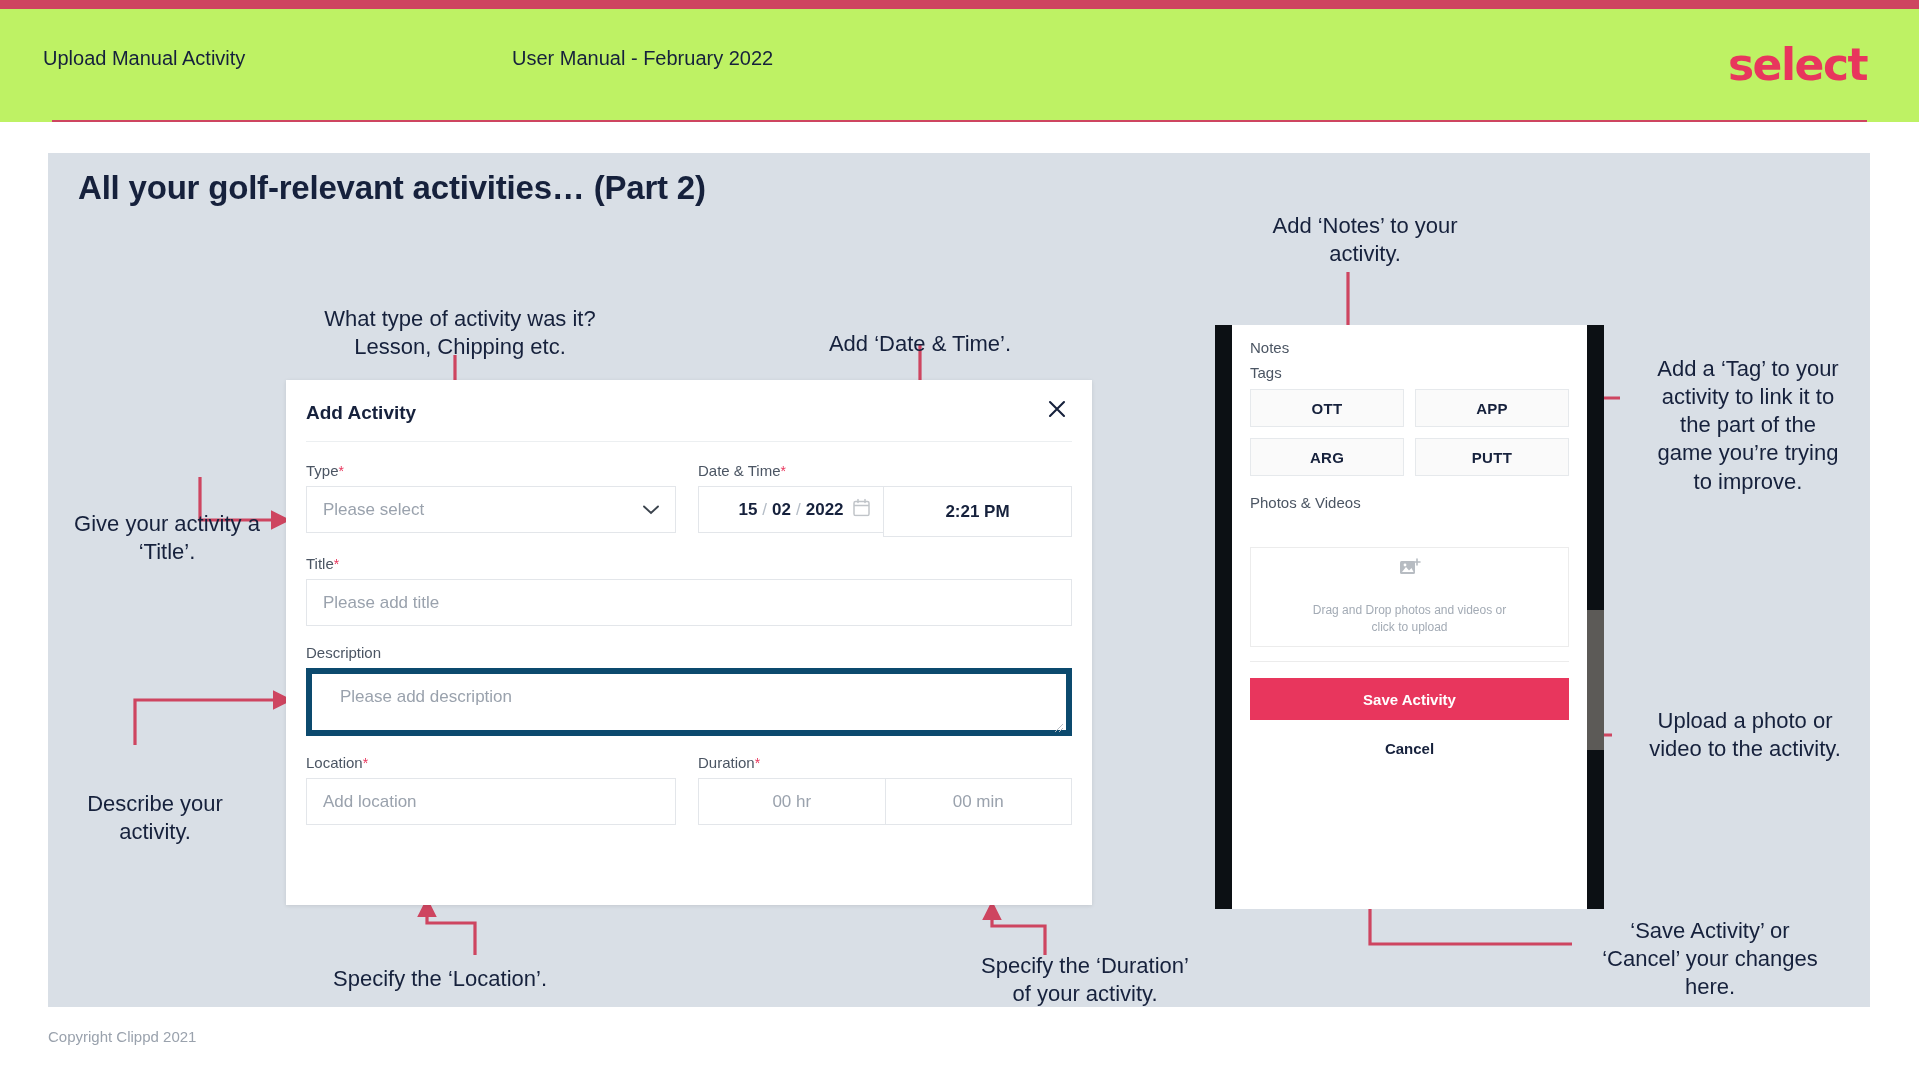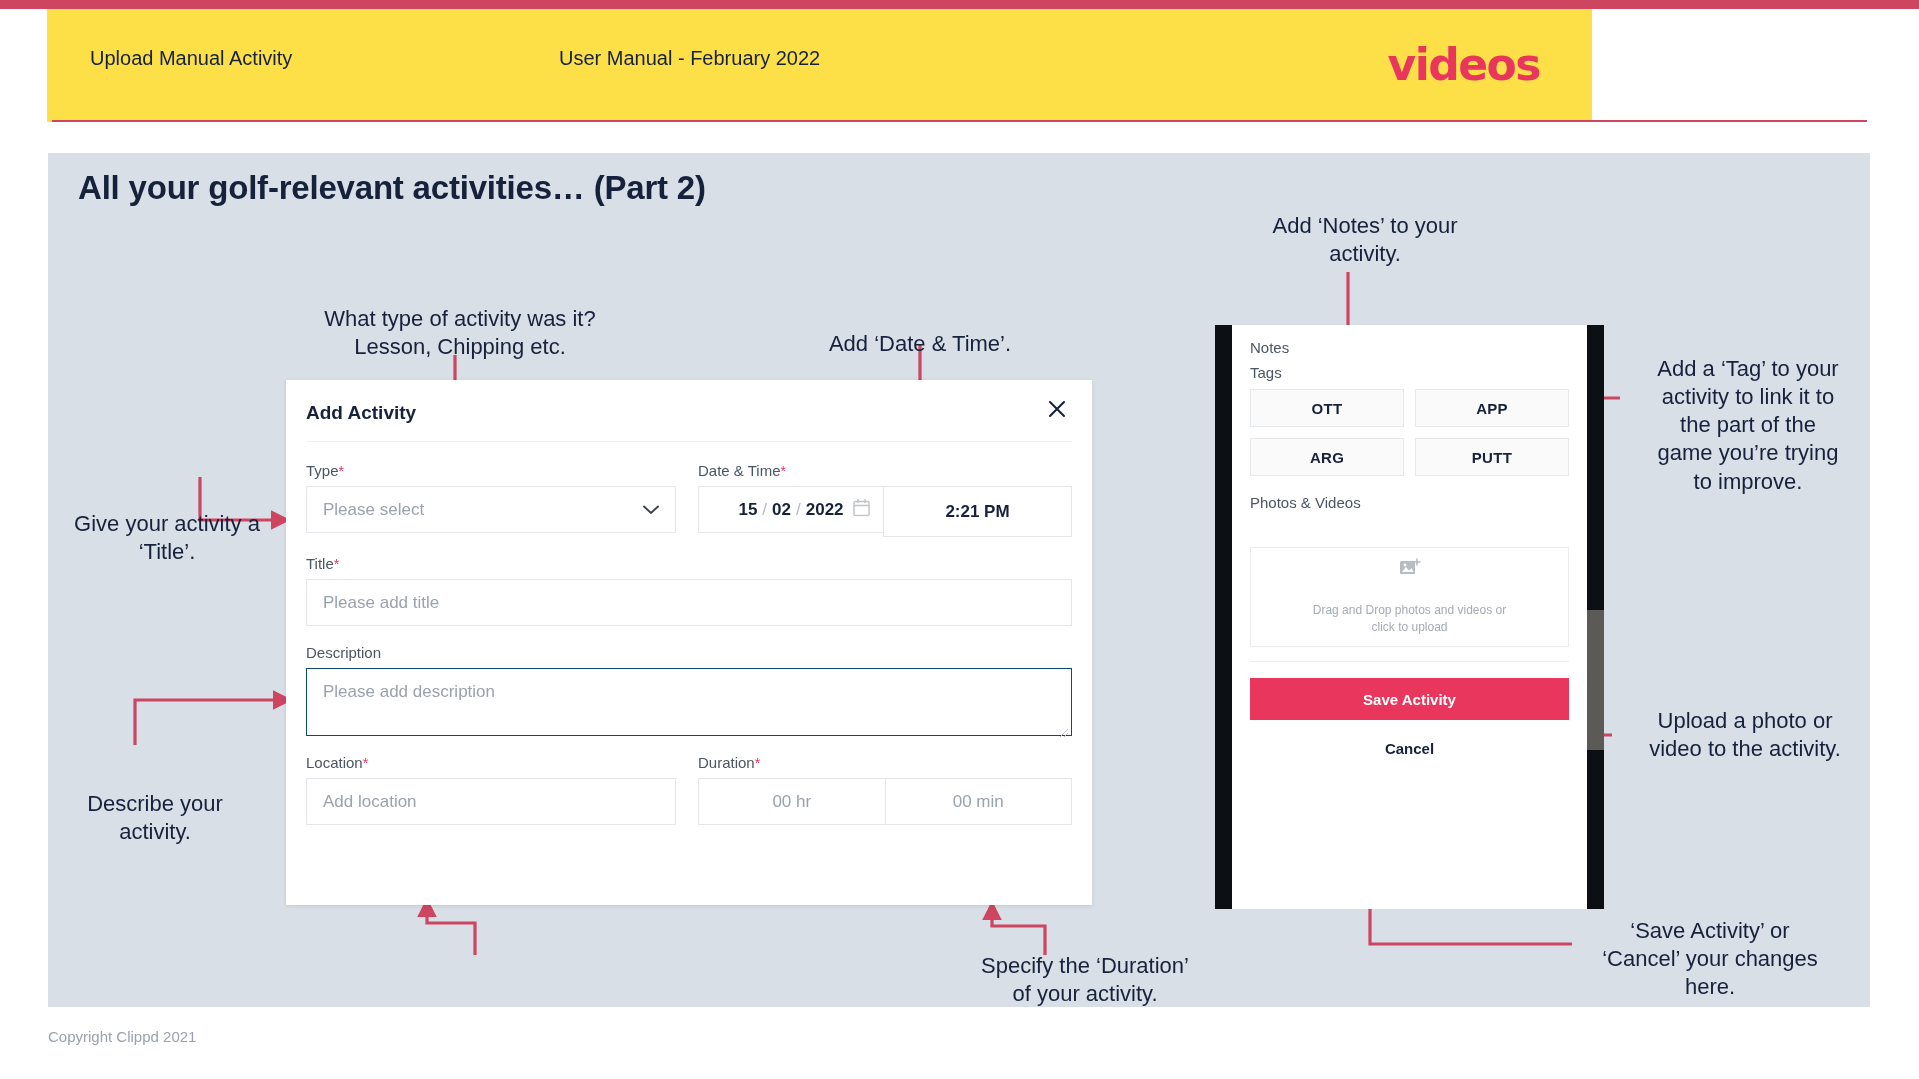--- a/index.html
+++ b/index.html
@@ -9,21 +9,21 @@
     background: #ffffff;
     overflow: hidden;
   }
   .page { position: relative; width: 1919px; height: 1079px; }
 
   
   .topstripe {
     position: absolute; left: 0; top: 0; width: 1919px; height: 9px;
     background: #ce4560;
   }
-  .header { position: absolute; left: 0; top: 9px; width: 1545px; height: 113px; background:#fde047;margin-left:47px; }
+  .header { position: absolute; left: 0; top: 9px; width: 1919px; height: 113px; background:#bef264; }
   .hdr-left {
     position: absolute; left: 43px; top: 38px;
     font-size: 20px; color: #16213c; font-weight: 400;
   }
   .hdr-center {
     position: absolute; left: 512px; top: 38px;
     font-size: 20px; color: #16213c; font-weight: 400;
   }
   .logo {
     position: absolute; right: 52px; top: 30px;
@@ -133,22 +133,22 @@
 
   .duration { display: flex; }
   .dur-part {
     flex: 1; height: 47px; border: 1px solid #e3e6ea;
     display:flex; align-items:center; justify-content:center;
     font-size: 17px; color: #9aa2ad;
   }
   .dur-part.first { border-right: none; }
 
   .textarea {
-    height: 68px; border: 1px solid #0c4a6e; background:#fff;
-    padding: 13px 16px; font-size: 17px; color: #9aa2ad;
+    height: 68px; border: 6px solid #0c4a6e; background:#fff;
+    padding: 13px 28px; font-size: 17px; color: #9aa2ad;
     position: relative;
   }
   .ta-grip {
     position:absolute; right:2px; bottom:2px; width:10px; height:10px;
   }
 
   
   .phone {
     position: absolute; left: 1215px; top: 325px;
     width: 389px; height: 584px;
@@ -200,21 +200,21 @@
 </head>
 <body>
 
 <div class="page">
 
   <div class="topstripe"></div>
 
   <div class="header">
     <div class="hdr-left">Upload Manual Activity</div>
     <div class="hdr-center">User Manual - February 2022</div>
-    <div class="logo">videos</div>
+    <div class="logo">select</div>
   </div>
   <div class="hdr-rule"></div>
 
   <div class="slide">
     <div class="title-block">
       <div class="title1">All your golf-relevant activities… (Part 2)</div>
     </div>
   </div>
 
   <svg class="arrowlayer" viewBox="0 0 1919 1079">
@@ -251,20 +251,23 @@
     What type of activity was it?<br>Lesson, Chipping etc.
   </div>
   <div class="ann" style="left:790px; top:330px; width:260px;">
     Add ‘Date &amp; Time’.
   </div>
   <div class="ann" style="left:42px; top:510px; width:250px;">
     Give your activity a<br>‘Title’.
   </div>
   <div class="ann" style="left:30px; top:790px; width:250px;">
     Describe your<br>activity.
+  </div>
+  <div class="ann" style="left:255px; top:965px; width:370px;">
+    Specify the ‘Location’.
   </div>
   <div class="ann" style="left:935px; top:952px; width:300px;">
     Specify the ‘Duration’<br>of your activity.
   </div>
   <div class="ann" style="left:1230px; top:212px; width:270px;">
     Add ‘Notes’ to your<br>activity.
   </div>
   <div class="ann" style="left:1628px; top:355px; width:240px;">
     Add a ‘Tag’ to your<br>activity to link it to<br>the part of the<br>game you’re trying<br>to improve.
   </div>

